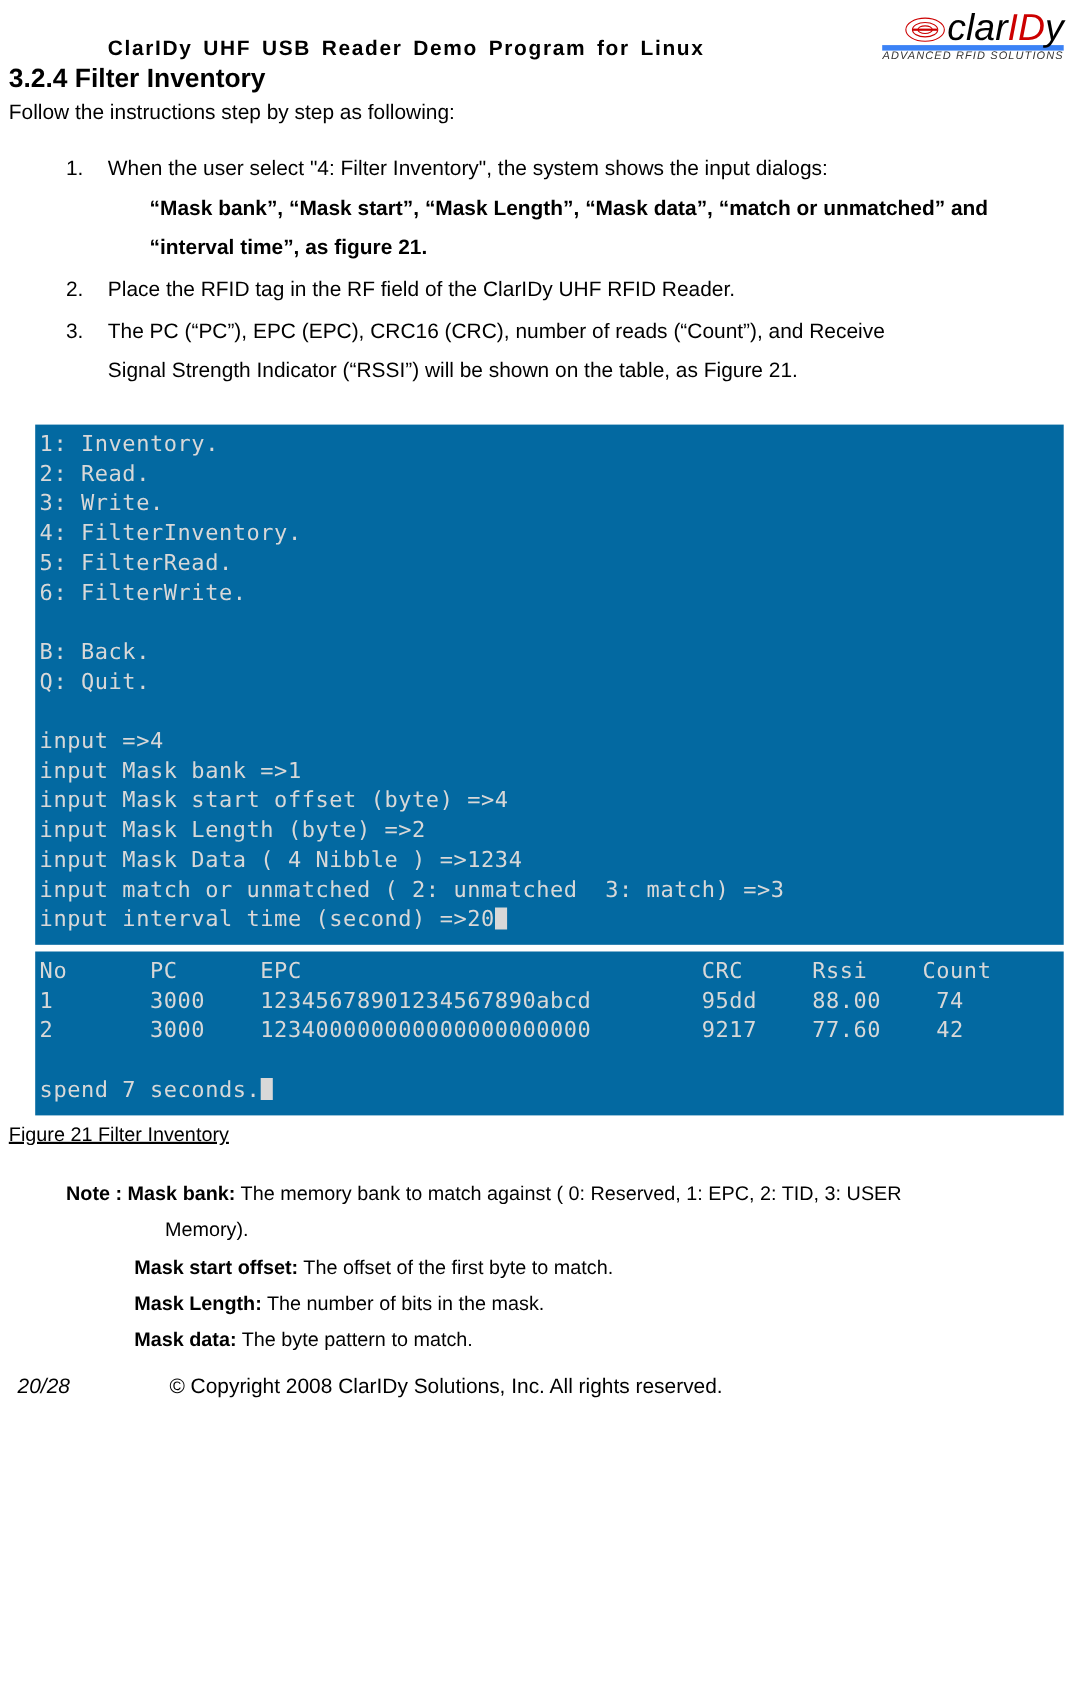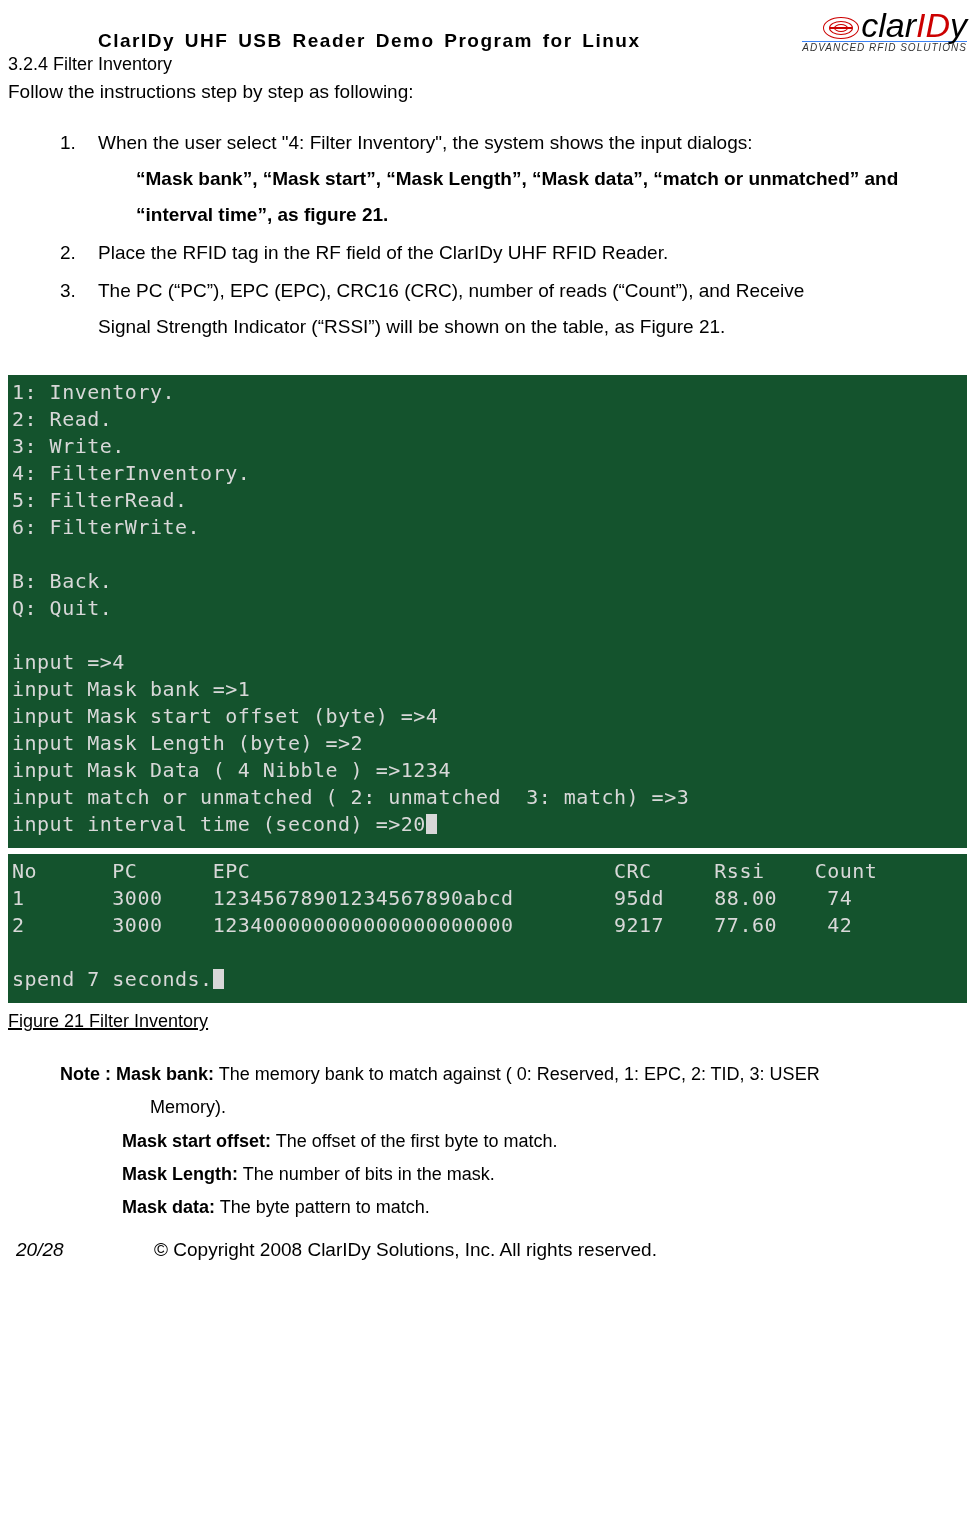--- a/index.html
+++ b/index.html
@@ -36,21 +36,21 @@
     font-style: italic;
   }
   .logo-main .clar { color: #000; }
   .logo-main .id { color: #c00; }
   .logo-main .y { color: #000; }
   .logo-sub {
     font-size: 10px;
     letter-spacing: 1px;
     color: #333;
     font-style: italic;
-    border-top: 1px solid #3b82f6;
+    border-top: 5px solid #3b82f6;
     padding-top: 1px;
   }
   .logo-icon {
     display: inline-block;
     width: 34px;
     height: 20px;
     border: 1px solid #c00;
     border-radius: 50%;
     position: relative;
     vertical-align: middle;
@@ -66,50 +66,51 @@
   .logo-icon::after  { inset: 6px 10px; }
   .logo-icon .bar {
     position: absolute;
     left: 50%; top: 50%;
     width: 22px; height: 2px;
     background: #c00;
     transform: translate(-50%, -50%);
   }
 
   .section-heading {
-    font-weight: normal;
-    font-size: 18px;
+    font-weight: bold;
+    font-size: 24px;
     margin: 0 0 6px 0;
   }
   .intro-line {
     margin-bottom: 22px;
   }
   .list {
     margin-left: 52px;
     line-height: 1.9;
   }
   .list-item {
     display: flex;
     margin-bottom: 2px;
   }
   .list-num {
     width: 38px;
     flex-shrink: 0;
   }
   .list-body { flex: 1; }
   .indent-sub { margin-left: 38px; font-weight: bold; }
   .terminal-block {
-    background: #14532d;
+    background: #0369a1;
     color: #d8d8d8;
     font-family: "Lucida Console", Monaco, monospace;
     font-size: 20px;
     line-height: 1.35;
     padding: 4px 4px 10px 4px;
     white-space: pre;
     letter-spacing: 0.5px;
+    margin-left: 24px;
   }
   .terminal-gap { height: 6px; background: #fff; }
   .cursor {
     display: inline-block;
     width: 11px;
     height: 20px;
     background: #d8d8d8;
     vertical-align: -3px;
   }
   .caption {

